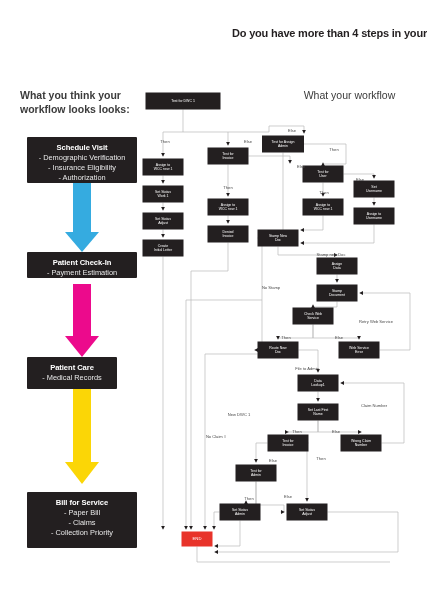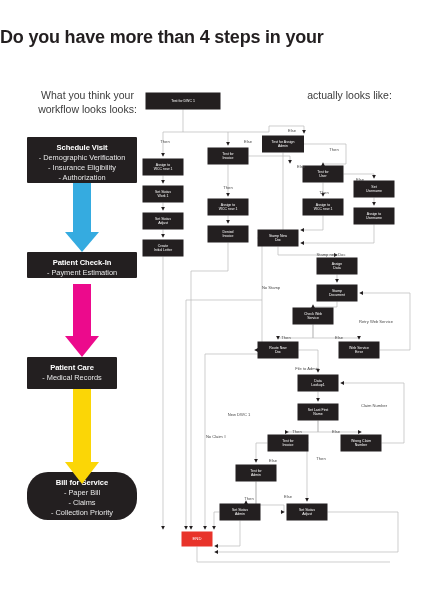--- a/index.html
+++ b/index.html
@@ -10,34 +10,34 @@
     font-family:"Liberation Sans", sans-serif;
     color:#231f20;
     overflow:hidden;
     position:relative;
   }
   #page{position:relative;width:427px;height:599px;}
 
   
   .headline{
     position:absolute;left:0;top:26px;width:427px;
-    text-align:left;
-    font-size:18px;font-weight:bold;line-height:1.30;
+    text-align:right;
+    font-size:11px;font-weight:bold;line-height:1.30;
     letter-spacing:-0.2px;
     color:#231f20;
   }
   .headline .l2{display:block;}
 
   
   .caption{
     position:absolute;
     font-size:10.5px;line-height:1.38;color:#3b3b3b;
     font-weight:normal;
   }
-  .caption-left{left:20px;top:88px;width:135px;text-align:center;}
+  .caption-left{left:20px;top:88px;width:135px;font-weight:bold;}
   .caption-right{left:282px;top:88px;width:135px;text-align:center;}
   .caption span{display:block;}
 
   
   .simple-box{
     position:absolute;
     background:#231f20;
     color:#ffffff;
     border-radius:1px;
     box-sizing:border-box;
@@ -79,39 +79,39 @@
 
   <div class="headline">
     <span>Do you have more than 4 steps in your</span>
   </div>
 
   <div class="caption caption-left">
     <span>What you think your</span>
     <span>workflow looks looks:</span>
   </div>
   <div class="caption caption-right">
-    <span>actually looks like:</span>
+    <span>What your workflow</span>
   </div>
 
   <div id="simple-flow">
       <div class="simple-box" style="left: 27px; top: 137px; width: 110px; height: 46px;">
         <span class="t">Schedule Visit</span>
         <span class="s">- Demographic Verification</span>
         <span class="s">- Insurance Eligibility</span>
         <span class="s">- Authorization</span>
       </div>
       <div class="simple-box" style="left: 27px; top: 252px; width: 110px; height: 26px;">
         <span class="t">Patient Check-In</span>
         <span class="s">- Payment Estimation</span>
       </div>
       <div class="simple-box" style="left: 27px; top: 357px; width: 90px; height: 32px;">
         <span class="t">Patient Care</span>
         <span class="s">- Medical Records</span>
       </div>
-      <div class="simple-box" style="left: 27px; top: 472px; width: 110px; height: 48px; border-radius: 21px;">
+      <div class="simple-box" style="left: 27px; top: 492px; width: 110px; height: 56px;">
         <span class="t">Bill for Service</span>
         <span class="s">- Paper Bill</span>
         <span class="s">- Claims</span>
         <span class="s">- Collection Priority</span>
       </div>
       <div class="arrow" style="left: 59px; top: 183px; width: 46px; height: 69px;">
         <div class="shaft" style="width: 18px; height: 49px; background: rgb(53, 171, 224);"></div>
         <div class="head" style="border-top: 20px solid rgb(53, 171, 224);"></div>
       </div>
       <div class="arrow" style="left: 59px; top: 284px; width: 46px; height: 73px;">

